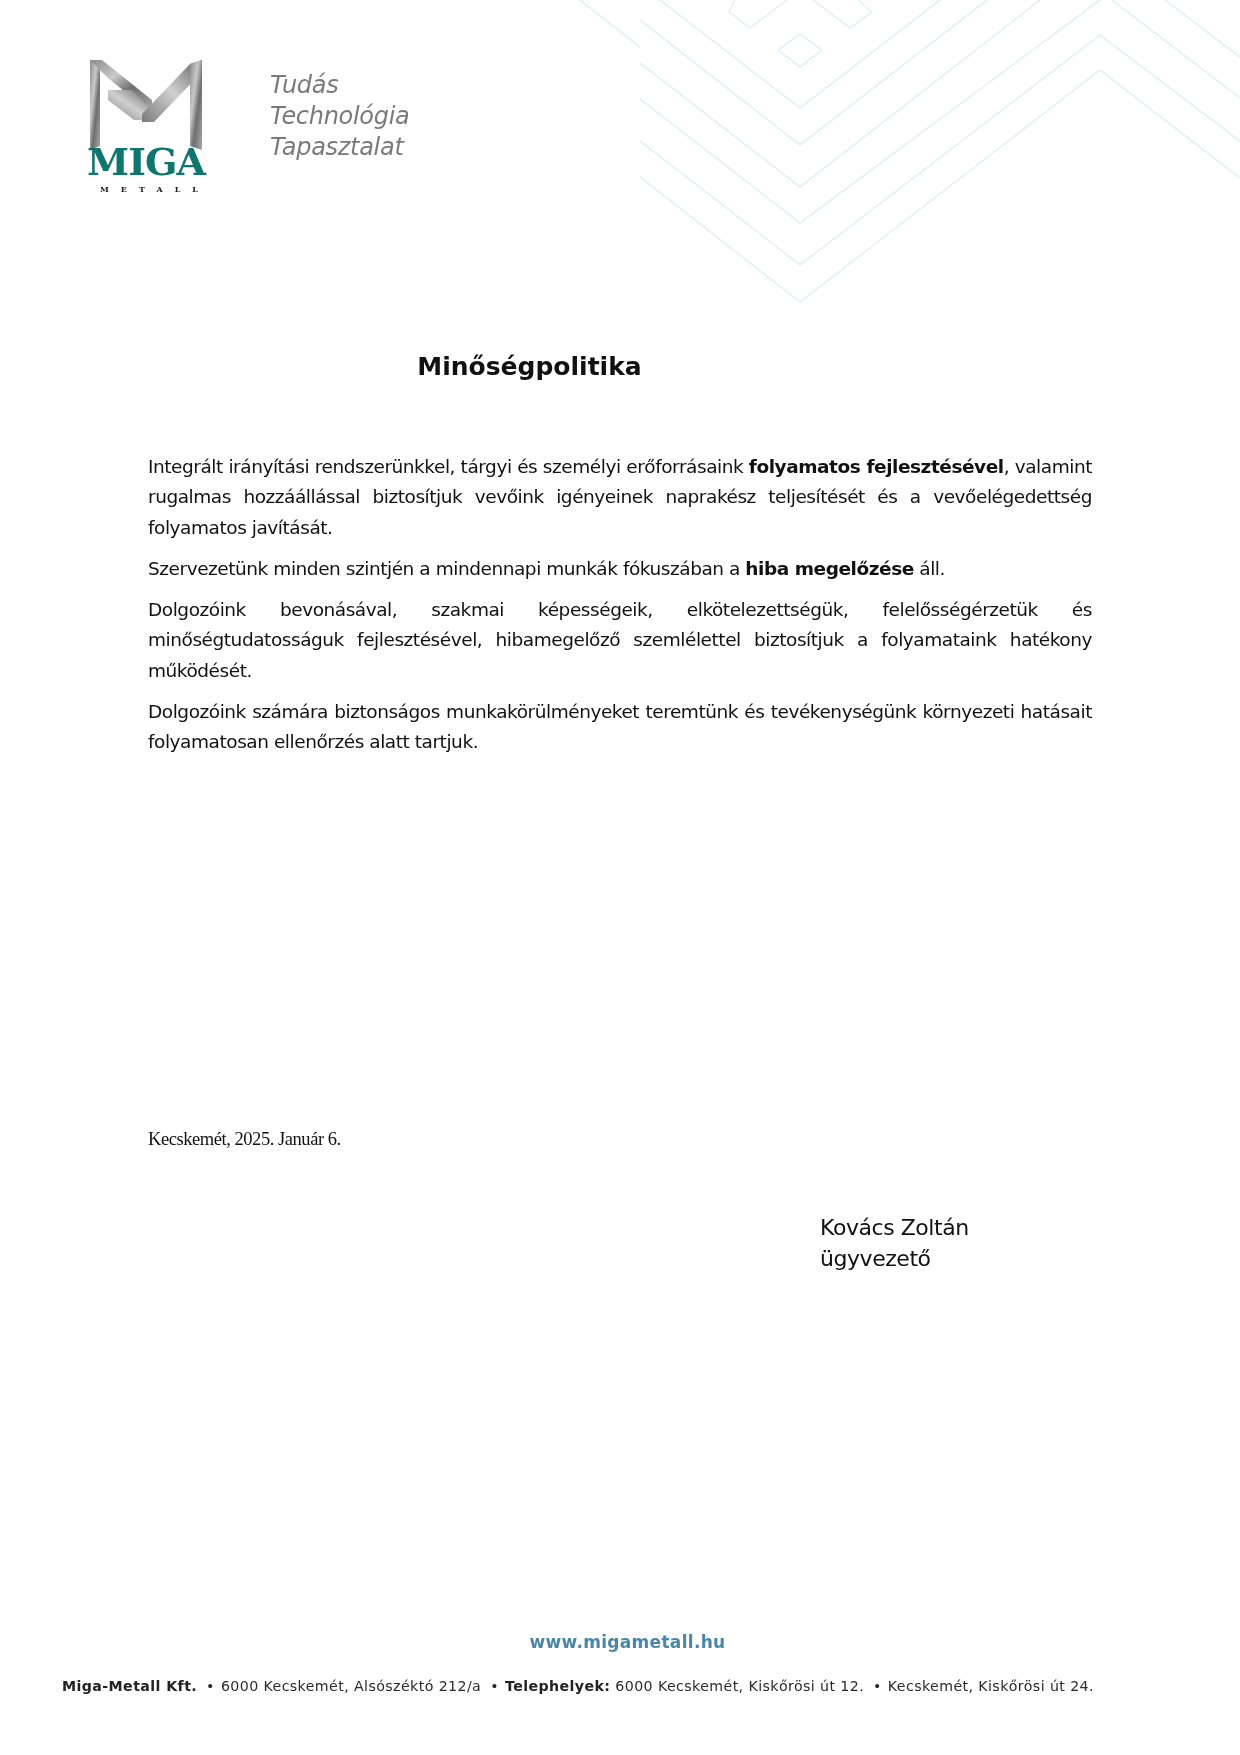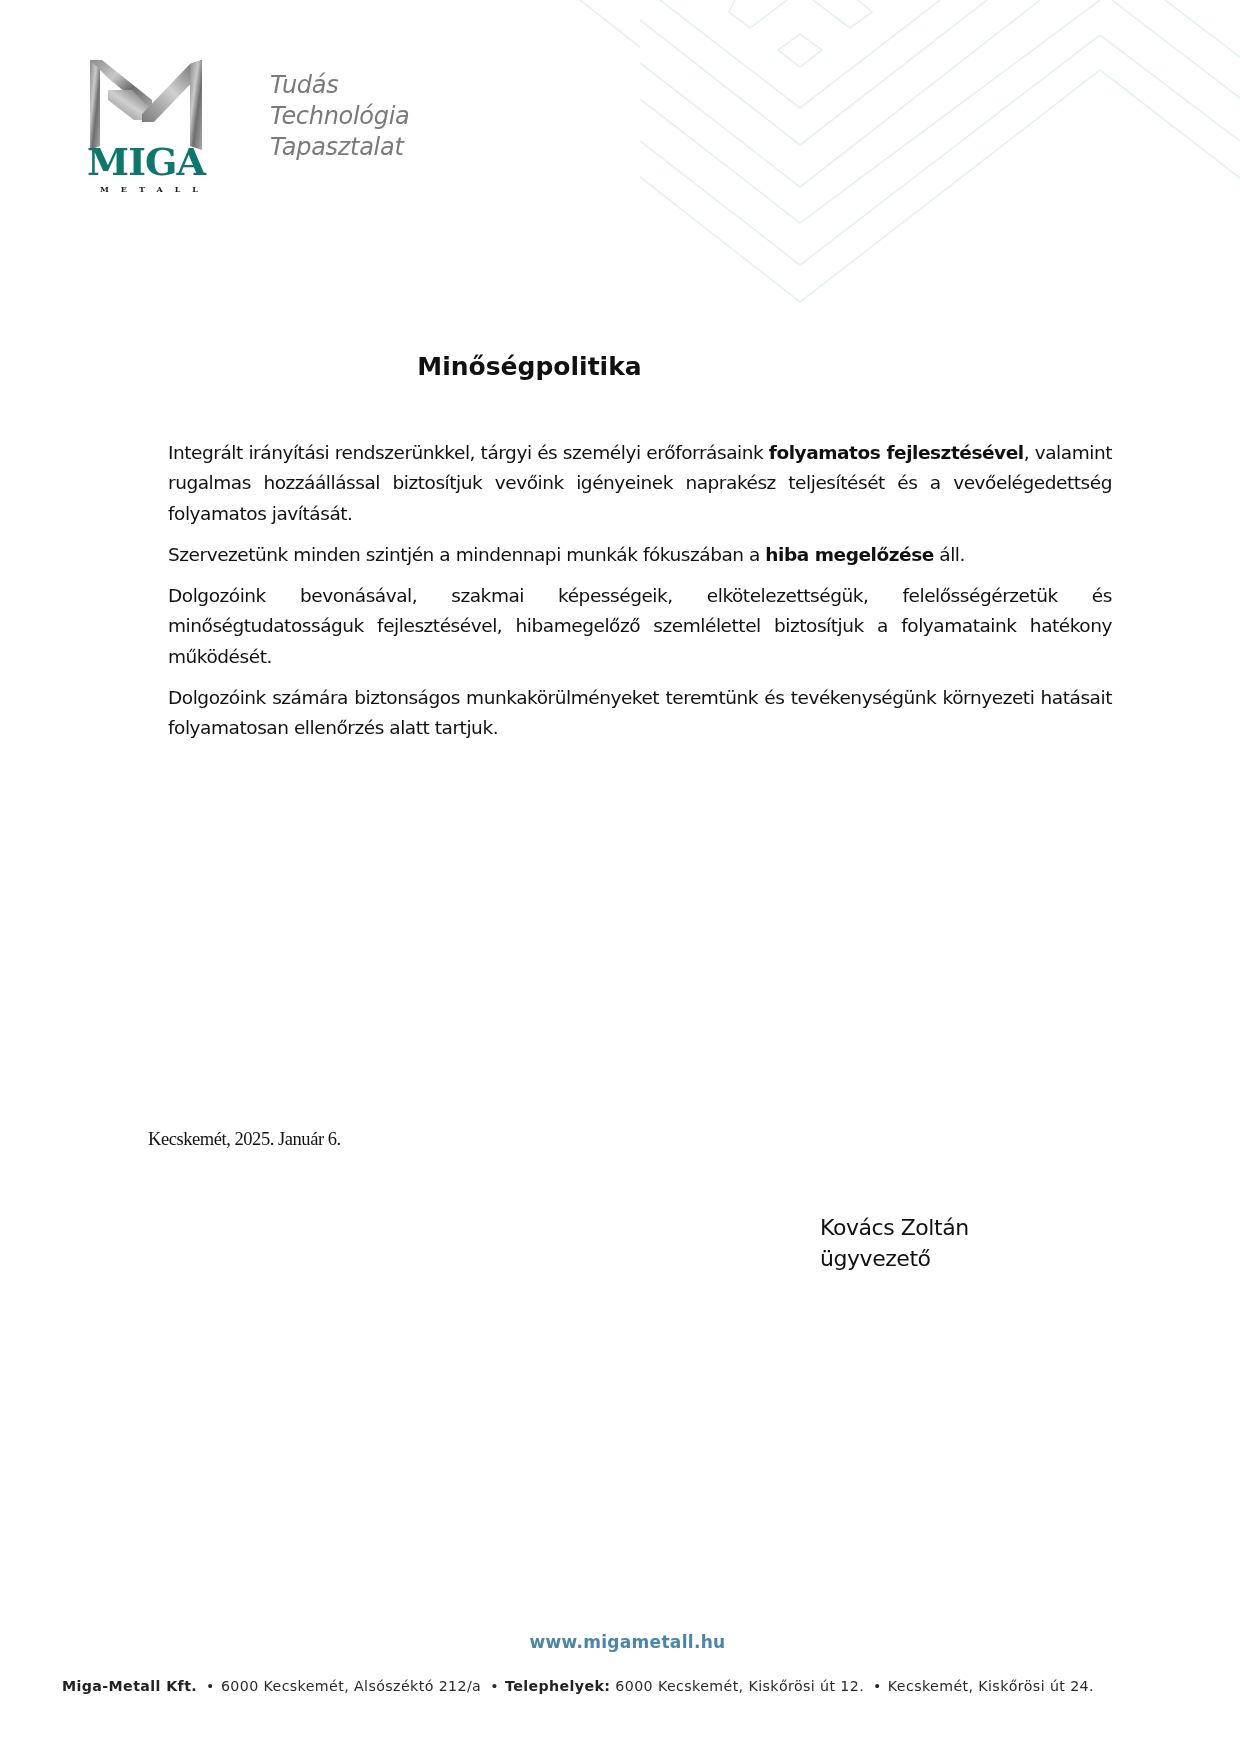--- a/index.html
+++ b/index.html
@@ -16,23 +16,23 @@
   .logo-sub { position: absolute; left: 8px; top: 126px; width: 120px; text-align: center;
               font-family: "DejaVu Serif", "Liberation Serif", serif; font-weight: bold;
               font-size: 8px; letter-spacing: 12px; color: #1c1c1c; padding-left: 12px; box-sizing: border-box; }
   .tagline { position: absolute; left: 152px; top: 12px; font-family: "DejaVu Sans", sans-serif;
              font-style: italic; font-size: 24px; line-height: 31px; color: #7a7a7a; letter-spacing: -0.3px; margin-left: 38px; }
   .tagline div { white-space: nowrap; }
 
   .title { position: absolute; left: 0; width: 1059px; top: 352px; text-align: center;
            font-family: "DejaVu Sans", sans-serif; font-weight: bold; font-size: 25px; color: #111; }
 
-  .body-text { position: absolute; left: 148px; top: 438px; width: 944px;
+  .body-text { position: absolute; left: 148px; top: 452px; width: 944px;
                font-family: "DejaVu Sans", sans-serif; font-size: 18.5px; line-height: 30.4px;
-               text-align: justify; color: #111; letter-spacing: -0.45px; margin-left: 20px; }
+               text-align: justify; color: #111; letter-spacing: -0.45px; }
   .body-text p { margin: 0 0 10.6px 0; }
   .body-text b { font-weight: bold; }
 
   .date-line { position: absolute; left: 148px; top: 1129px; font-family: Liberation Serif, serif;
                font-size: 18.5px; letter-spacing: -0.45px; color: #111; }
 
   .signature { position: absolute; left: 820px; top: 1212px; width: 190px; text-align: left;
                font-family: "DejaVu Sans", sans-serif; font-size: 22px; line-height: 31px;
                letter-spacing: -0.45px; color: #111; }
 

